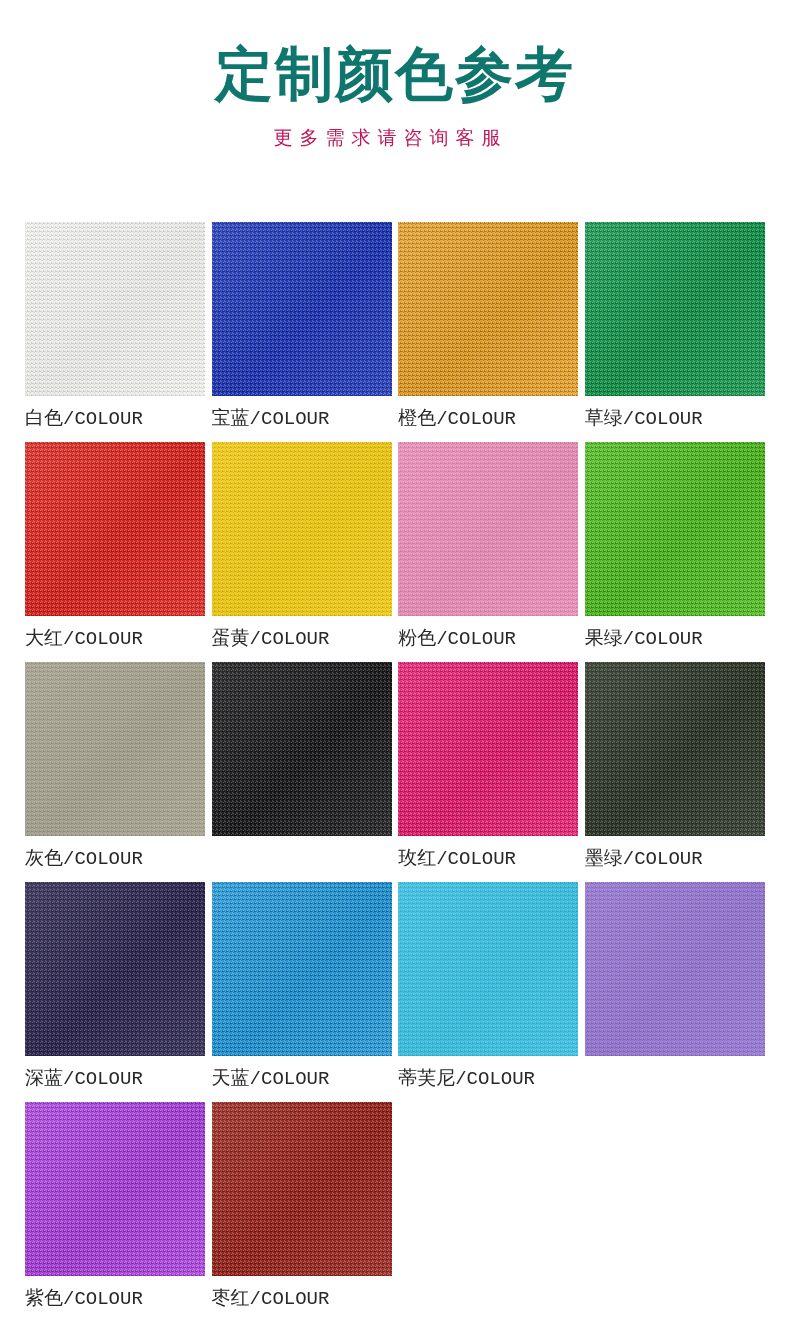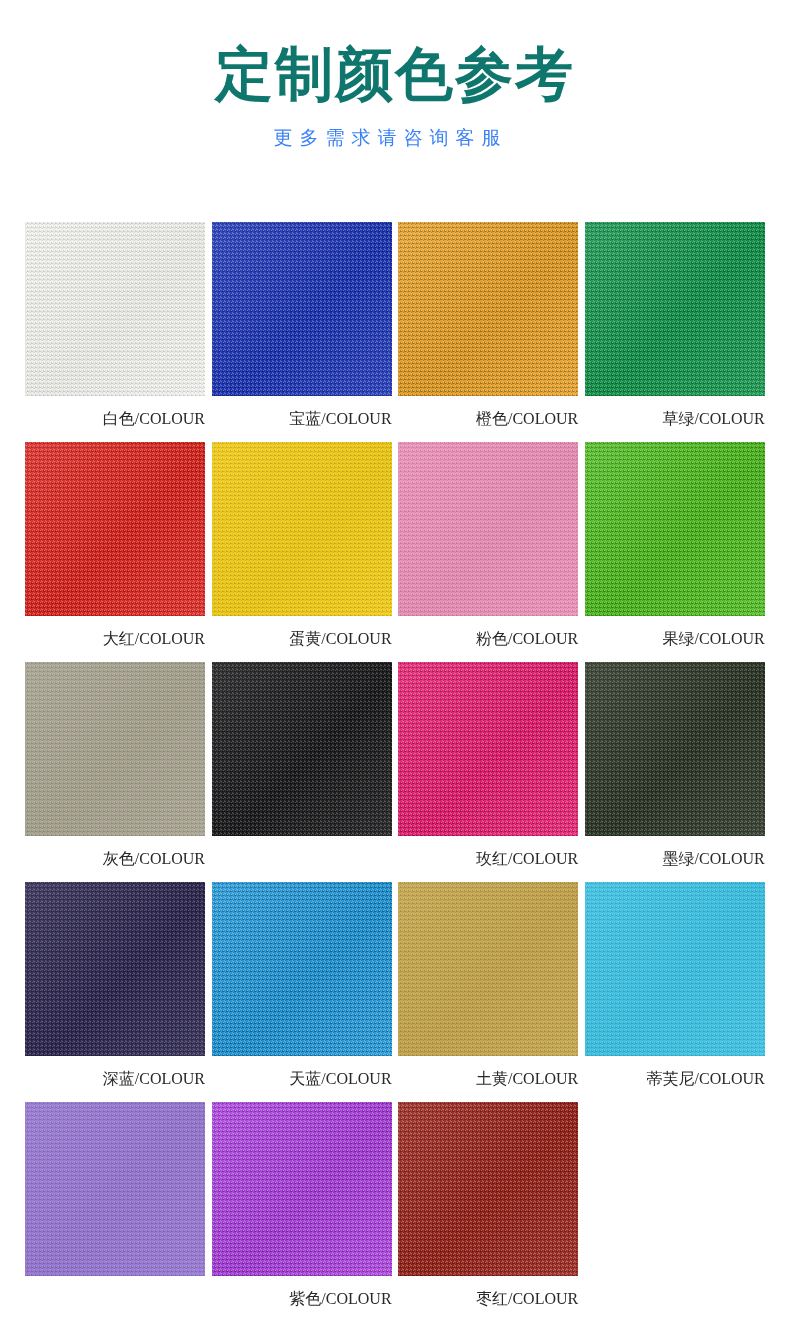--- a/index.html
+++ b/index.html
@@ -33,21 +33,21 @@
     line-height: 1.05;
     font-weight: bold;
     color: #0f766e;
     letter-spacing: 2px;
     margin: 0;
     font-family: "DejaVu Sans", "Liberation Sans", sans-serif;
   }
   .subtitle {
     margin: 20px 16px 0 0;
     font-size: 19px;
-    color: #3b82f6;
+    color: #be185d;
     letter-spacing: 7px;
     text-indent: 7px;
     font-family: "DejaVu Sans", "Liberation Sans", sans-serif;
   }
 
   
   .grid {
     position: absolute;
     left: 25px;
     top: 222px;
@@ -90,25 +90,25 @@
     pointer-events: none;
   }
   
   .swatch.light::before { opacity: 0.42; }
   .swatch.light::after  { opacity: 0.55; }
   .swatch.dark::before  { opacity: 0.70; }
 
   .label {
     height: 46px;
     line-height: 46px;
-    text-align: right;
-    font-size: 16px;
+    text-align: left;
+    font-size: 19px;
     color: #282828;
     white-space: nowrap;
-    font-family: Liberation Serif, serif;
+    font-family: Liberation Mono, monospace;
   }
 </style>
 </head>
 <body>
 
 <div class="page">
 
   <div class="header">
     <h1 class="title">定制颜色参考</h1>
     <p class="subtitle">更多需求请咨询客服</p>
@@ -164,24 +164,20 @@
       </div>
       <div class="cell">
         <div class="swatch dark" style="background-color: rgb(43, 37, 80);"></div>
         <div class="label">深蓝/COLOUR</div>
       </div>
       <div class="cell">
         <div class="swatch" style="background-color: rgb(28, 155, 224);"></div>
         <div class="label">天蓝/COLOUR</div>
       </div>
       <div class="cell">
-        <div class="swatch light" style="background-color: rgb(201, 169, 78);"></div>
-        <div class="label">土黄/COLOUR</div>
-      </div>
-      <div class="cell">
         <div class="swatch light" style="background-color: rgb(62, 198, 232);"></div>
         <div class="label">蒂芙尼/COLOUR</div>
       </div>
       <div class="cell">
         <div class="swatch light" style="background-color: rgb(154, 122, 214);"></div>
       </div>
       <div class="cell">
         <div class="swatch" style="background-color: rgb(177, 63, 232);"></div>
         <div class="label">紫色/COLOUR</div>
       </div>

